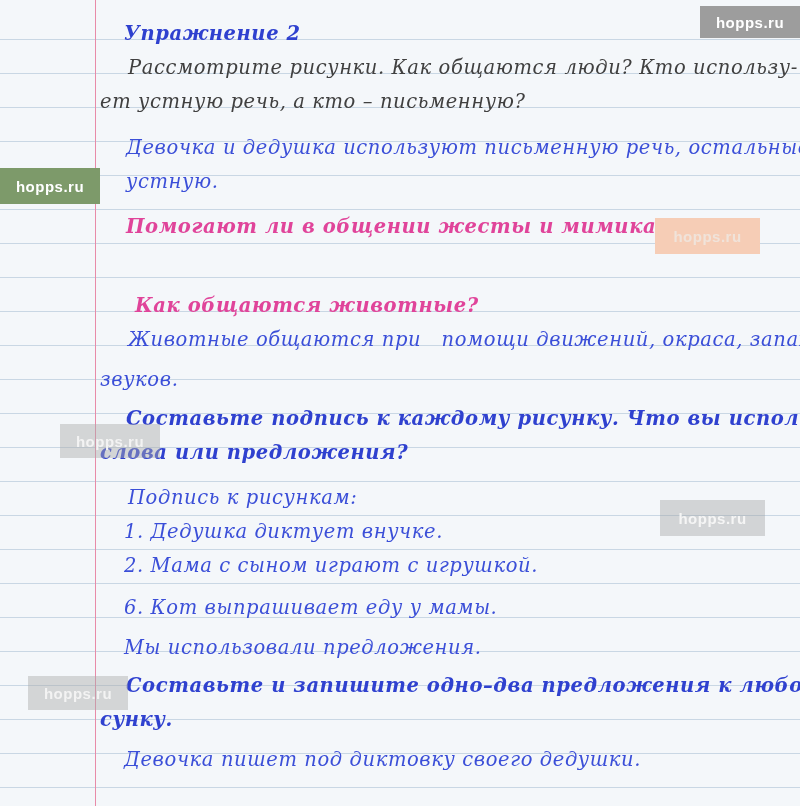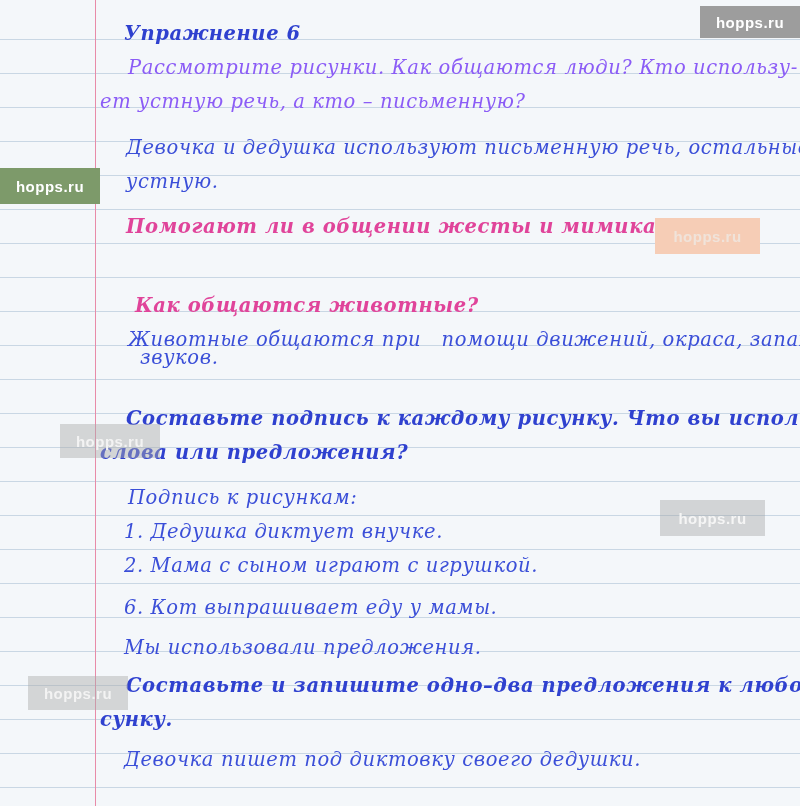--- a/index.html
+++ b/index.html
@@ -58,21 +58,21 @@
     font-family: "DejaVu Serif", serif;
     font-style: italic;
     letter-spacing: 0.6px;
     line-height: 1;
   }
   .blue {
     color: #3b4fd8;
     font-size: 19.5px;
   }
   .pink {
-    color: #8b5cf6;
+    color: #404040;
     font-size: 19.5px;
   }
   .bold {
     font-weight: bold;
     color: #2f41cf;
   }
   .boldpink {
     font-weight: bold;
     color: #e0449a;
   }
@@ -100,35 +100,35 @@
 </head>
 <body>
 
 <div id="page">
 
   <div id="rules"></div>
   <div id="margin-line"></div>
 
   <div id="content">
 
-    <div class="ln pink bold" style="left:124px; top:24px;">Упражнение 6</div>
+    <div class="ln pink bold" style="left:124px; top:24px;">Упражнение 2</div>
 
     <div class="ln pink" style="left:128px; top:58px;">Рассмотрите рисунки. Как общаются люди? Кто использу-</div>
     <div class="ln pink" style="left:100px; top:92px;">ет устную речь, а кто – письменную?</div>
 
     <div class="ln blue" style="left:126px; top:138px;">Девочка и дедушка используют письменную речь, остальные люди</div>
     <div class="ln blue" style="left:126px; top:172px;">устную.</div>
 
     <div class="ln pink boldpink" style="left:126px; top:217px;">Помогают ли в общении жесты и мимика?</div>
 
 
     <div class="ln pink boldpink" style="left:135px; top:296px;">Как общаются животные?</div>
 
     <div class="ln blue" style="left:128px; top:330px;">Животные общаются при   помощи движений, окраса, запахов и</div>
-    <div class="ln blue" style="left:100px; top:348px;margin-left:40px;">звуков.</div>
+    <div class="ln blue" style="left:100px; top:370px;">звуков.</div>
 
     <div class="ln blue bold" style="left:126px; top:409px;">Составьте подпись к каждому рисунку. Что вы использовали:</div>
     <div class="ln blue" style="left:128px; top:488px;">Подпись к рисункам:</div>
 
     <div class="ln blue bold" style="left:100px; top:443px;">слова или предложения?</div>
     <div class="ln blue" style="left:124px; top:522px;">1. Дедушка диктует внучке.</div>
     <div class="ln blue" style="left:124px; top:556px;">2. Мама с сыном играют с игрушкой.</div>
     <div class="ln blue" style="left:124px; top:598px;">6. Кот выпрашивает еду у мамы.</div>
     <div class="ln blue" style="left:124px; top:638px;">Мы использовали предложения.</div>
 

